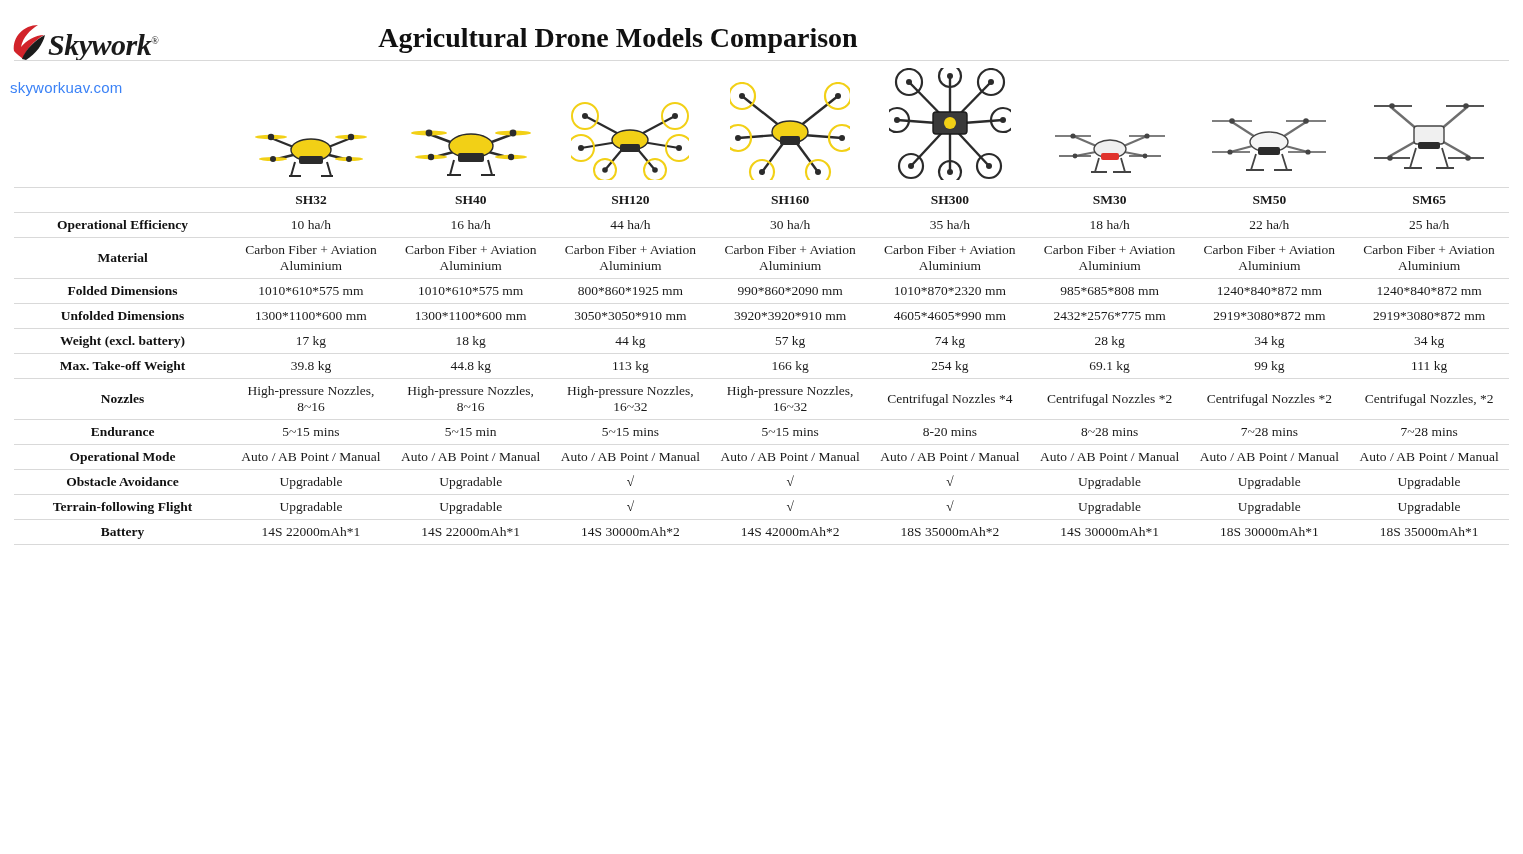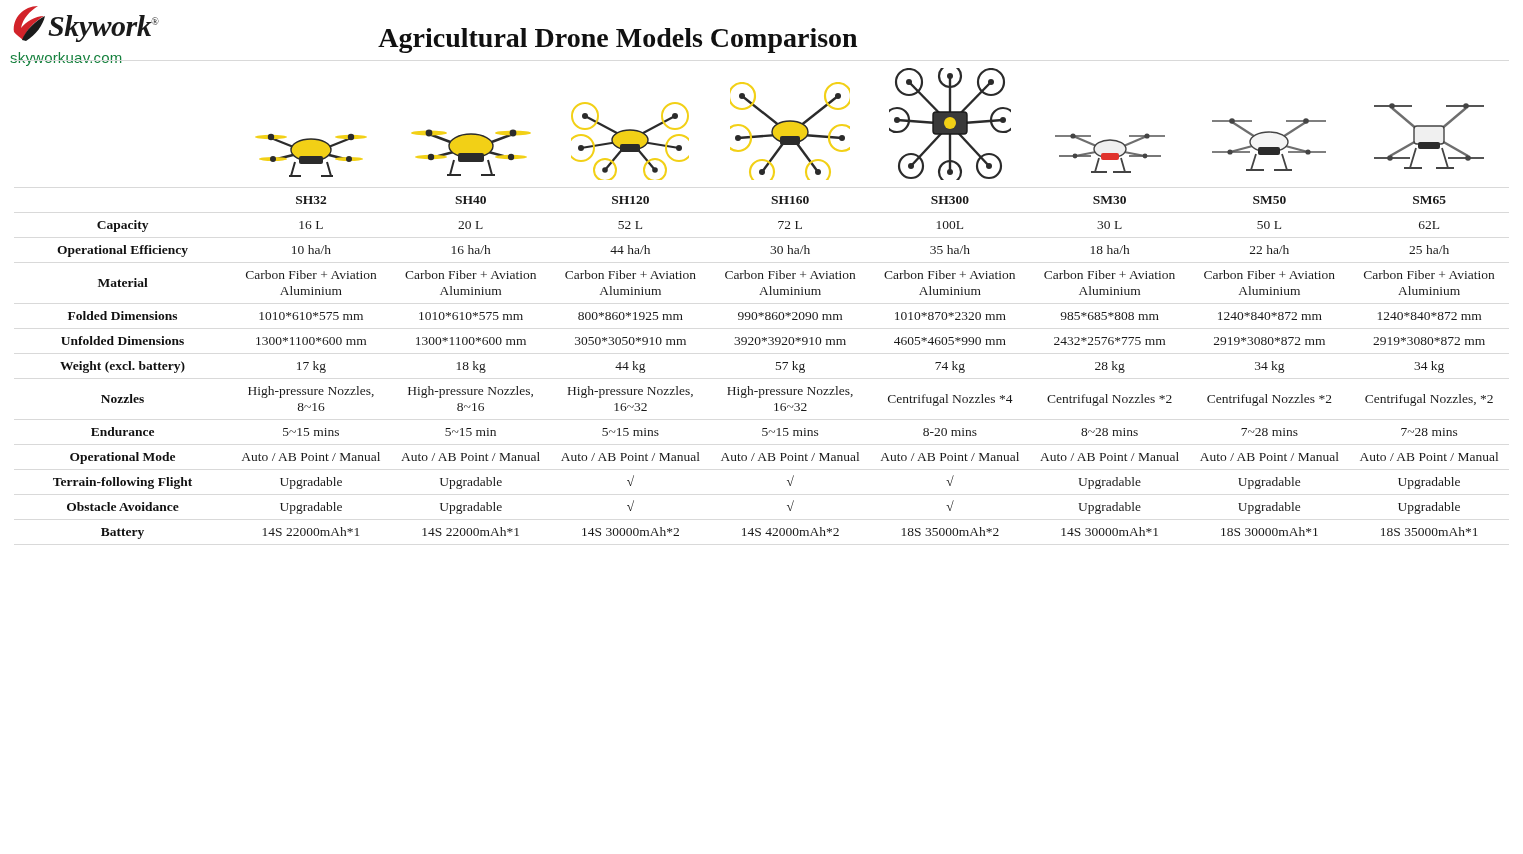--- a/index.html
+++ b/index.html
@@ -12,21 +12,21 @@
     height: 854px;
     font-family: "Liberation Serif", serif;
     color: #1a1a1a;
     overflow: hidden;
     position: relative;
   }
   
   .brand {
     position: absolute;
     left: 10px;
-    top: 2px;
+    top: 21px;
     width: 180px;
   }
   .brand-mark {
     display: flex;
     align-items: flex-start;
     height: 46px;
   }
   .brand-swoosh {
     width: 42px;
     height: 42px;
@@ -45,22 +45,22 @@
   }
   .brand-tm {
     font-size: 10px;
     vertical-align: super;
     font-style: normal;
     font-weight: normal;
   }
   .brand-url {
     font-family: "Liberation Sans", sans-serif;
     font-size: 15px;
-    color: #15803d;
-    margin-top: 1px;
+    color: #3b82f6;
+    margin-top: 12px;
     letter-spacing: 0.2px;
   }
   
   .doc-title {
     position: absolute;
     top: 22px;
     left: 0;
     width: 1236px;
     text-align: center;
     font-family: "Liberation Serif", serif;
@@ -414,31 +414,20 @@
         <td>SH32</td>
         <td>SH40</td>
         <td>SH120</td>
         <td>SH160</td>
         <td>SH300</td>
         <td>SM30</td>
         <td>SM50</td>
         <td>SM65</td>
       </tr>
 
-      <tr>
-        <td class="rowlabel">Capacity</td>
-        <td>16 L</td>
-        <td>20 L</td>
-        <td>52 L</td>
-        <td>72 L</td>
-        <td>100L</td>
-        <td>30 L</td>
-        <td>50 L</td>
-        <td>62L</td>
-      </tr>
 
       <tr>
         <td class="rowlabel">Operational Efficiency</td>
         <td>10 ha/h</td>
         <td>16 ha/h</td>
         <td>44 ha/h</td>
         <td>30 ha/h</td>
         <td>35 ha/h</td>
         <td>18 ha/h</td>
         <td>22 ha/h</td>
@@ -486,20 +475,31 @@
         <td>17 kg</td>
         <td>18 kg</td>
         <td>44 kg</td>
         <td>57 kg</td>
         <td>74 kg</td>
         <td>28 kg</td>
         <td>34 kg</td>
         <td>34 kg</td>
       </tr>
 
+      <tr>
+        <td class="rowlabel">Max. Take-off Weight</td>
+        <td>39.8 kg</td>
+        <td>44.8 kg</td>
+        <td>113 kg</td>
+        <td>166 kg</td>
+        <td>254 kg</td>
+        <td>69.1 kg</td>
+        <td>99 kg</td>
+        <td>111 kg</td>
+      </tr>
 
       <tr>
         <td class="rowlabel">Nozzles</td>
         <td>High-pressure Nozzles, 8~16</td>
         <td>High-pressure Nozzles, 8~16</td>
         <td>High-pressure Nozzles, 16~32</td>
         <td>High-pressure Nozzles, 16~32</td>
         <td>Centrifugal Nozzles *4</td>
         <td>Centrifugal Nozzles *2</td>
         <td>Centrifugal Nozzles *2</td>
@@ -526,33 +526,33 @@
         <td>Auto / AB Point / Manual</td>
         <td>Auto / AB Point / Manual</td>
         <td>Auto / AB Point / Manual</td>
         <td>Auto / AB Point / Manual</td>
         <td>Auto / AB Point / Manual</td>
         <td>Auto / AB Point / Manual</td>
         <td>Auto / AB Point / Manual</td>
       </tr>
 
       <tr>
-        <td class="rowlabel">Terrain-following Flight</td>
+        <td class="rowlabel">Obstacle Avoidance</td>
         <td>Upgradable</td>
         <td>Upgradable</td>
         <td>√</td>
         <td>√</td>
         <td>√</td>
         <td>Upgradable</td>
         <td>Upgradable</td>
         <td>Upgradable</td>
       </tr>
 
       <tr>
-        <td class="rowlabel">Obstacle Avoidance</td>
+        <td class="rowlabel">Terrain-following Flight</td>
         <td>Upgradable</td>
         <td>Upgradable</td>
         <td>√</td>
         <td>√</td>
         <td>√</td>
         <td>Upgradable</td>
         <td>Upgradable</td>
         <td>Upgradable</td>
       </tr>
 

